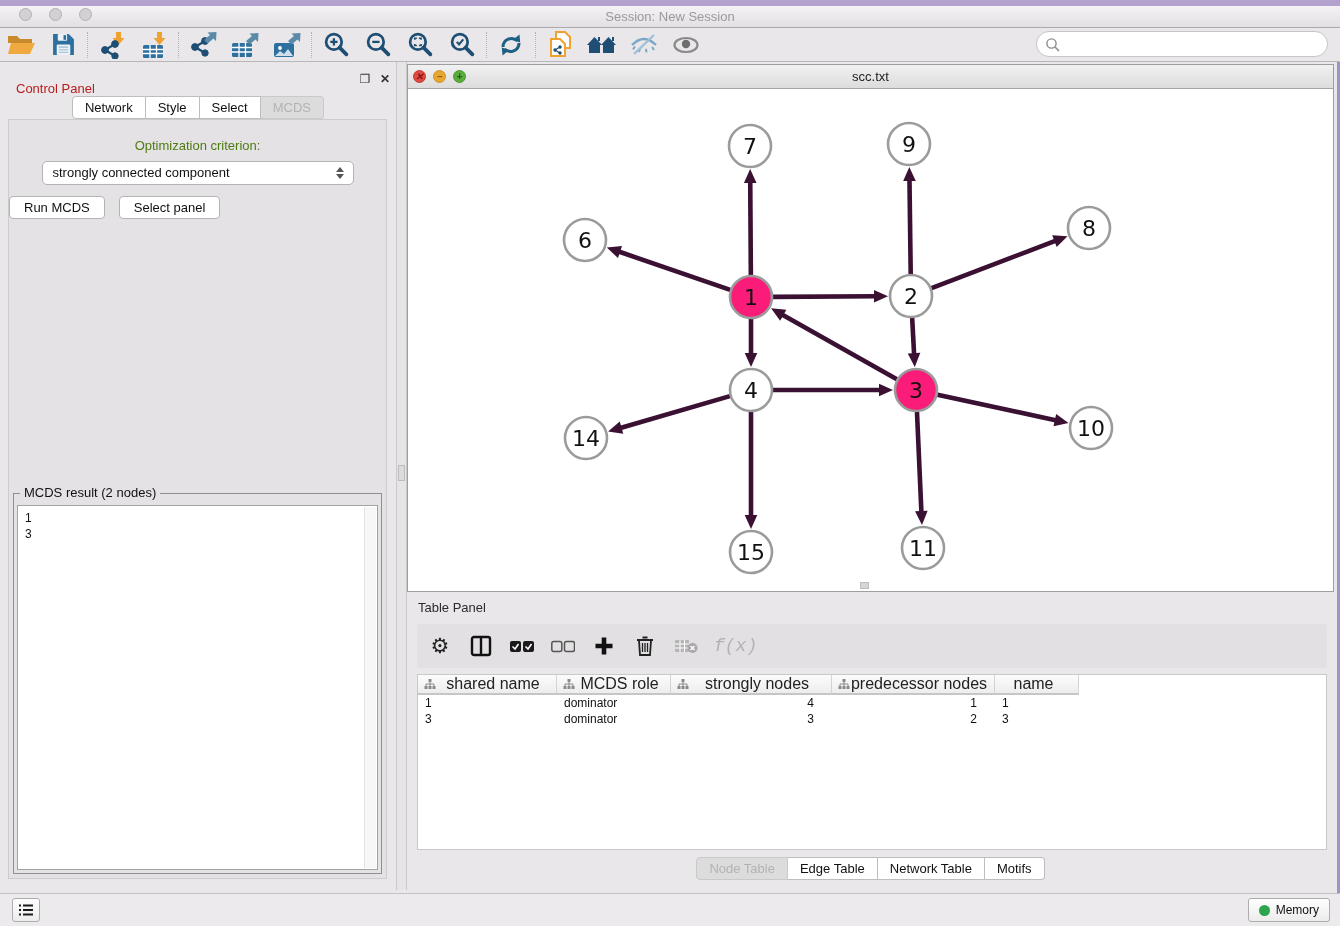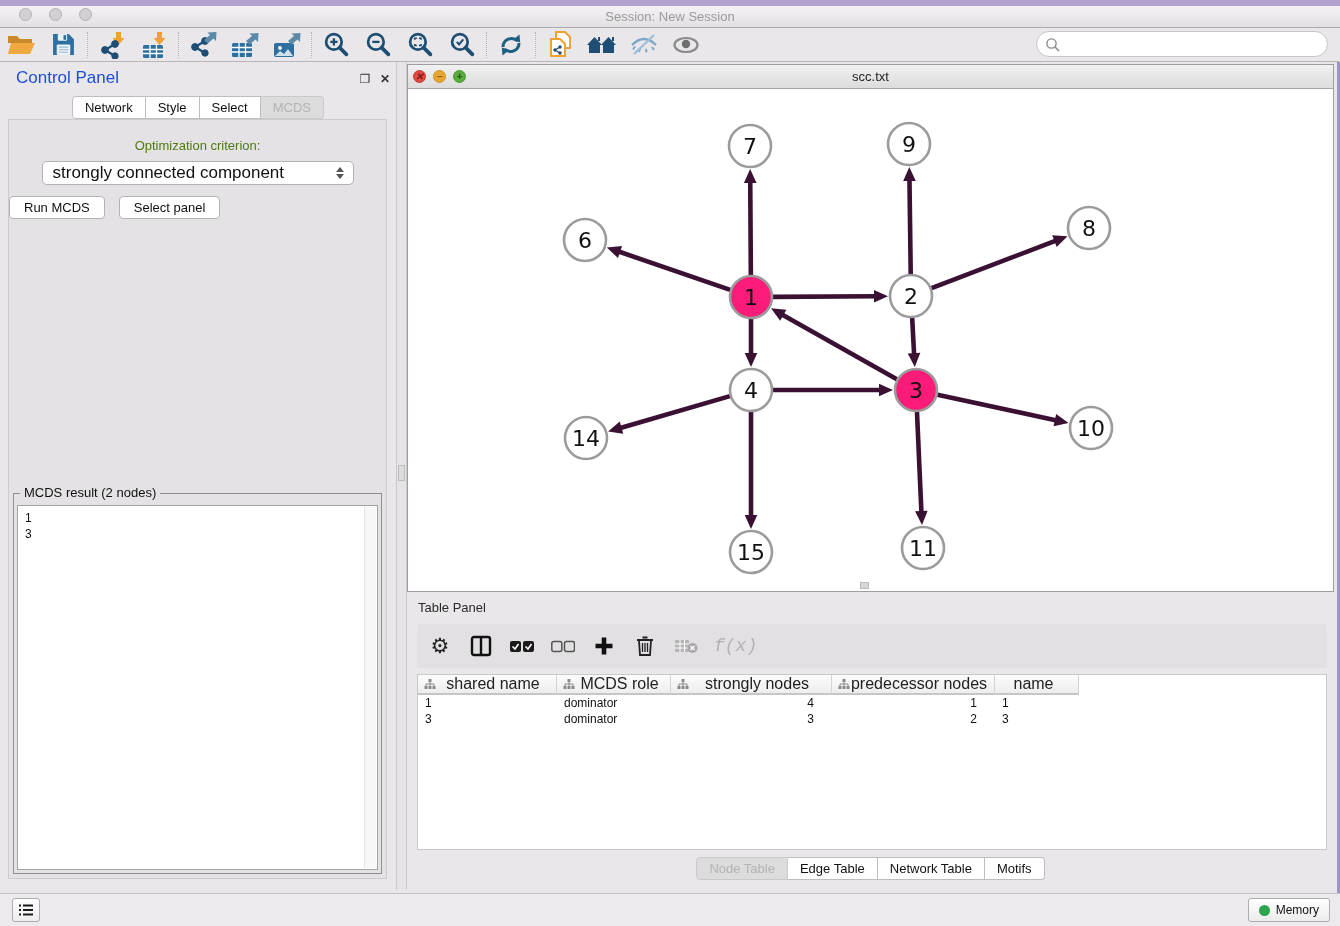--- a/index.html
+++ b/index.html
@@ -22,30 +22,30 @@
   .tbtn { width:42px; height:32px; display:flex; align-items:center; justify-content:center; flex:0 0 auto; }
   .tsep { width:1px; height:26px; margin:0 3px; border-left:1px dotted #b2b2b2; flex:0 0 auto; }
   .searchbox { position:absolute; right:12px; top:3px; width:292px; height:26px;
     background:#fff; border:1px solid #c6c6c6; border-radius:13px; }
   .searchbox svg { position:absolute; left:8px; top:5px; }
   .searchbox input { position:absolute; left:28px; top:1px; width:255px; height:22px; border:none; outline:none; font-size:13px; background:transparent; }
 
   
   .control-panel { position:absolute; left:0; top:62px; width:396px; height:828px; background:#e9e7e9; }
   .panel-head { position:absolute; left:0; top:6px; width:100%; height:24px; }
-  .panel-head .pt { position:absolute; left:16px; top:0; font-size:17px; color:#1d4ed8; }
+  .panel-head .pt { position:absolute; left:16px; top:13px; font-size:13px; color:#b91c1c; }
   .float-btn, .close-btn { position:absolute; top:4px; width:14px; height:14px; font-size:12px; color:#333; text-align:center; line-height:14px; }
   .ctab-row { position:absolute; left:0; top:34px; width:100%; display:flex; justify-content:center; }
   .tab { font-size:13px; color:#111; background:#fff; border:1px solid #bdbdbd; border-left:none; padding:3px 12px; cursor:default; }
   .tab:first-child { border-left:1px solid #bdbdbd; border-radius:4px 0 0 4px; }
   .tab.last { border-radius:0 4px 4px 0; }
   .tab.selected-muted { background:#dcdcdc; color:#b3b3b3; border-color:#c9c9c9; }
   .cp-box { position:absolute; left:8px; top:57px; width:379px; height:760px; background:#e4e2e4; border:1px solid #cccccc; }
   .opt-label { margin-top:18px; text-align:center; font-size:13px; color:#4d7c0f; }
-  .select { position:relative; margin:8px auto 0; width:312px; height:24px; background:#fff; border:1px solid #b3b3b3; border-radius:5px; font-size:17px; color:#111; line-height:22px; padding-left:10px; }
+  .select { position:relative; margin:8px auto 0; width:312px; height:24px; background:#fff; border:1px solid #b3b3b3; border-radius:5px; font-size:13px; color:#111; line-height:22px; padding-left:10px; }
   .select .chev { position:absolute; right:6px; top:2px; width:13px; height:18px; display:flex; flex-direction:column; align-items:center; justify-content:center; gap:2px; }
   .select .chev i { width:0; height:0; border-left:4px solid transparent; border-right:4px solid transparent; }
   .select .chev i.up { border-bottom:5px solid #555; }
   .select .chev i.down { border-top:5px solid #555; }
   .btn-row { margin-top:11px; display:flex; justify-content:flex-start; gap:14px; }
   .pbtn { background:#fff; border:1px solid #b3b3b3; border-radius:4px; font-size:13px; color:#111; padding:3px 14px; font-family:"Liberation Sans",sans-serif; }
   .result-fs { position:absolute; left:4px; right:4px; top:373px; bottom:4px; border:1px solid #8f8f8f; }
   .result-fs .legend { position:absolute; left:6px; top:-9px; background:#e4e2e4; padding:0 4px; font-size:13px; color:#111; }
   .result-list { position:absolute; left:3px; right:3px; top:11px; bottom:3px; background:#fff; border:1px solid #a2a2a2; font-size:12px; color:#111; padding:4px 0 0 7px; }
   .result-list .line { line-height:16px; }

